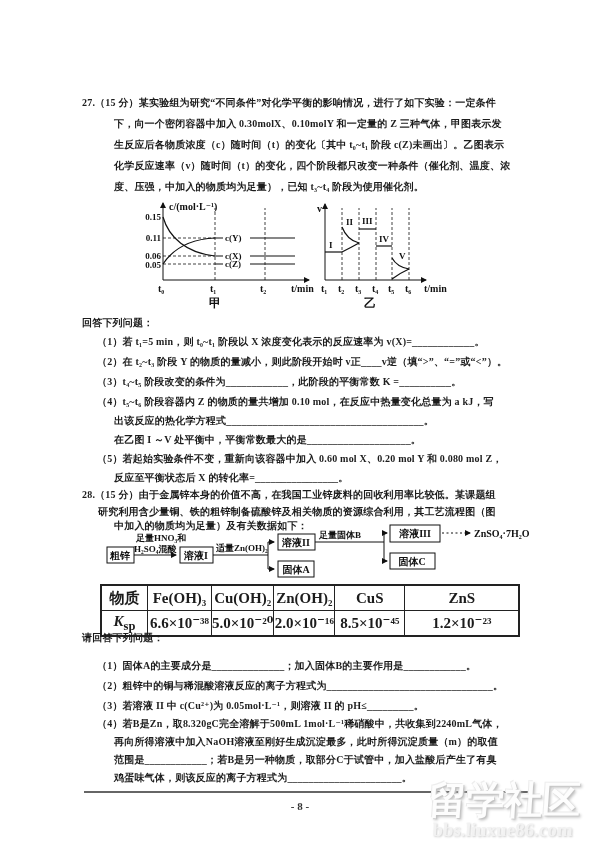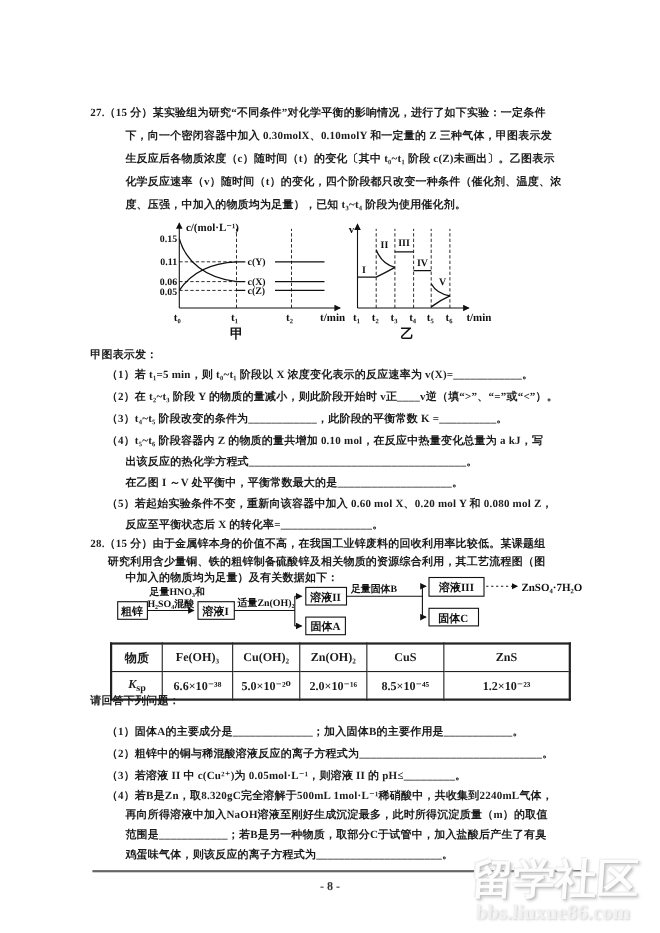--- a/index.html
+++ b/index.html
@@ -3,21 +3,21 @@
 <meta charset="utf-8">
 <style>
   html,body{margin:0;padding:0;background:#ffffff;}
   .page{position:relative;width:600px;height:848px;background:#fff;overflow:hidden;
         font-family:"Liberation Serif","DejaVu Serif",serif;color:#1c1c1c;}
   .ln{position:absolute;white-space:nowrap;font-size:10px;line-height:15px;
       font-weight:bold;letter-spacing:0.2px;}
   .graph{position:absolute;}
   svg text{font-family:"Liberation Serif","DejaVu Serif",serif;font-weight:bold;fill:#111;}
   .ksp{position:absolute;left:100px;top:584px;border-collapse:collapse;table-layout:fixed;}
-  .ksp td{border:1.4px solid #222;text-align:center;font-size:11px;font-weight:bold;
+  .ksp td{border:1.4px solid #222;text-align:center;font-size:15px;font-weight:bold;
           padding:0;height:24px;}
   .ksp{border:2px solid #222;}
   .c0{width:45px;}.c1{width:63px;}.c2{width:60px;margin-top:32px;}.c3{width:60px;}.c4{width:69px;}.c5{width:113px;}
   .rule{position:absolute;left:84px;top:791px;width:448px;height:2px;background:#666;}
   .pagenum{position:absolute;left:0;top:800px;width:600px;text-align:center;
            font-size:11px;font-weight:bold;color:#333;}
   .wm{position:absolute;left:408px;top:780px;width:192px;text-align:center;
       transform:skewX(-4deg);}
   .wm-t{font-size:38px;font-weight:bold;line-height:40px;color:#fdfdfd;
         text-shadow:2px 2px 3px #c0c0c0,-1px -1px 0 #ededed,1px 1px 0 #d8d8d8;}
@@ -112,21 +112,21 @@
     <text x="5" y="96" font-size="10">t₁</text>
     <text x="22" y="96" font-size="10">t₂</text>
     <text x="39" y="96" font-size="10">t₃</text>
     <text x="56" y="96" font-size="10">t₄</text>
     <text x="72" y="96" font-size="10">t₅</text>
     <text x="89" y="96" font-size="10">t₆</text>
     <text x="108" y="96" font-size="10">t/min</text>
     <text x="48" y="111" font-size="12">乙</text>
   </svg>
 
-  <div class="ln" style="left:82px;top:315px">甲图表示发：</div>
+  <div class="ln" style="left:82px;top:315px">回答下列问题：</div>
   <div class="ln" style="left:97px;top:334px">（1）若 t₁=5 min，则 t₀~t₁ 阶段以 X 浓度变化表示的反应速率为 v(X)=____________。</div>
   <div class="ln" style="left:97px;top:354px">（2）在 t₂~t₃ 阶段 Y 的物质的量减小，则此阶段开始时 v正____v逆（填“&gt;”、“=”或“&lt;”）。</div>
   <div class="ln" style="left:97px;top:374px">（3）t₄~t₅ 阶段改变的条件为____________，此阶段的平衡常数 K =__________。</div>
   <div class="ln" style="left:97px;top:394px">（4）t₅~t₆ 阶段容器内 Z 的物质的量共增加 0.10 mol，在反应中热量变化总量为 a kJ，写</div>
   <div class="ln" style="left:114px;top:413px">出该反应的热化学方程式______________________________________。</div>
   <div class="ln" style="left:114px;top:432px">在乙图 I ～V 处平衡中，平衡常数最大的是____________________。</div>
   <div class="ln" style="left:97px;top:451px">（5）若起始实验条件不变，重新向该容器中加入 0.60 mol X、0.20 mol Y 和 0.080 mol Z，</div>
   <div class="ln" style="left:114px;top:470px">反应至平衡状态后 X 的转化率=________________。</div>
 
   <div class="ln" style="left:82px;top:487px">28.（15 分）由于金属锌本身的价值不高，在我国工业锌废料的回收利用率比较低。某课题组</div>

